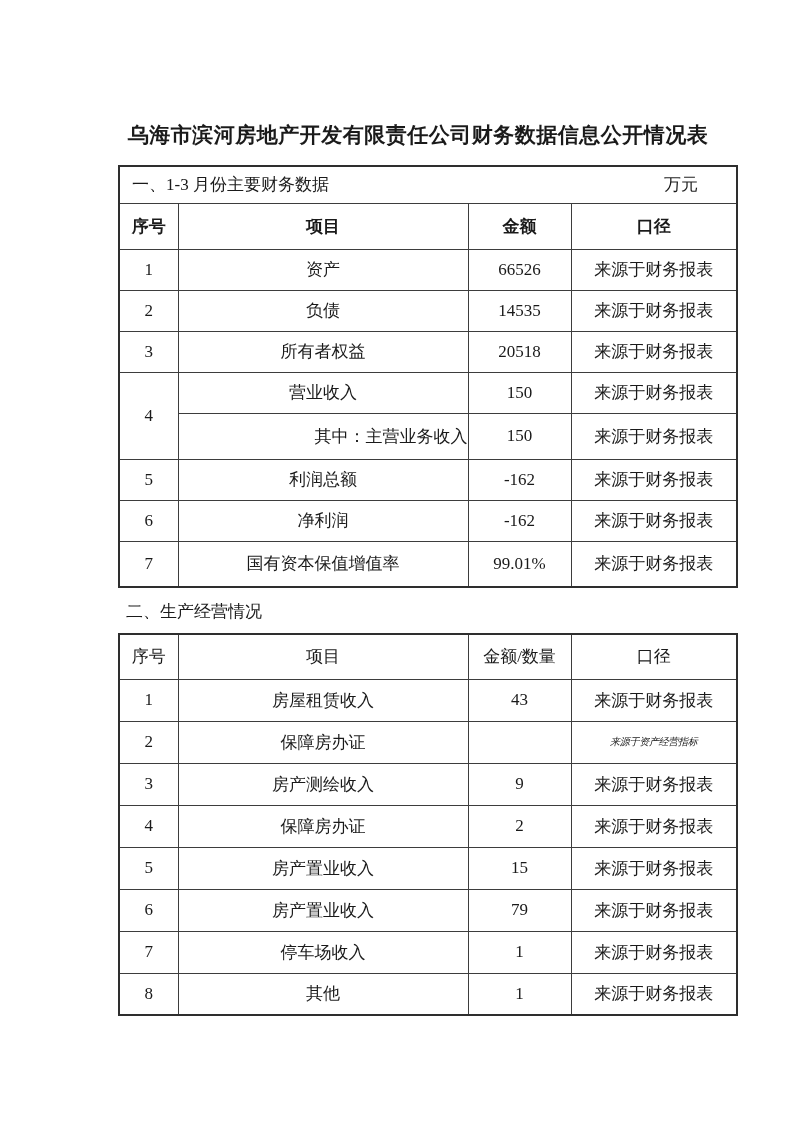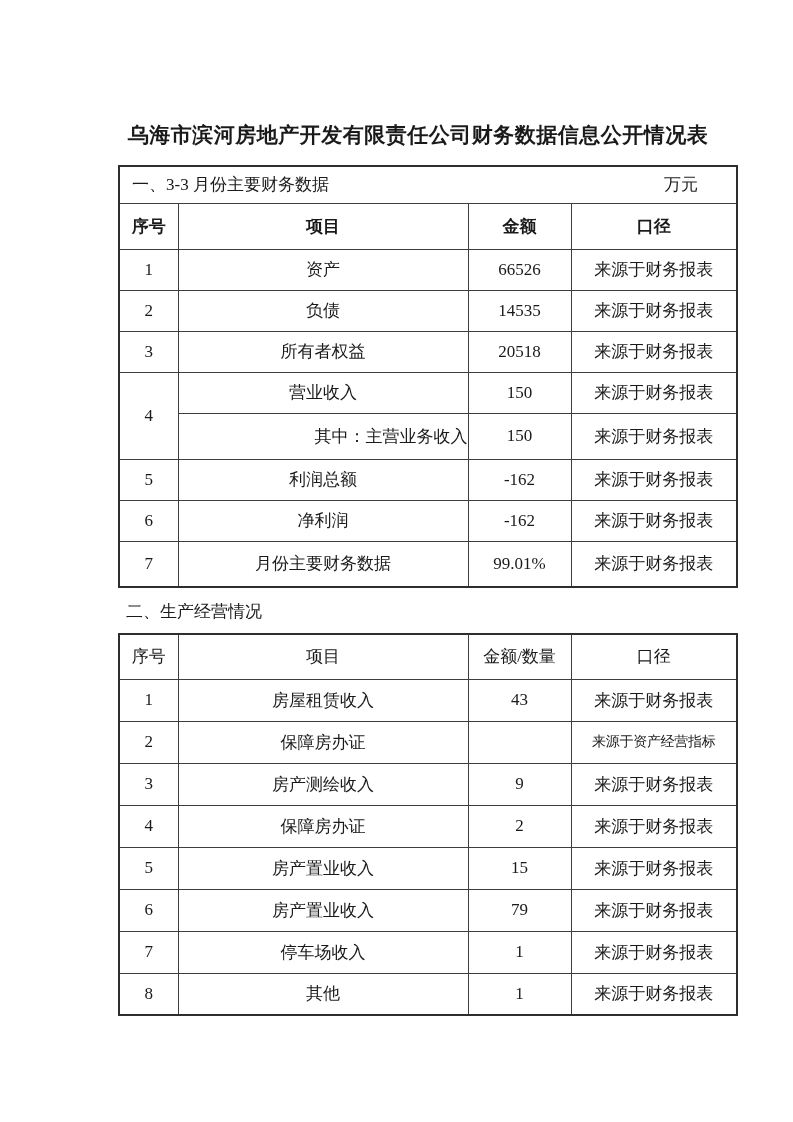--- a/index.html
+++ b/index.html
@@ -63,21 +63,21 @@
     padding-left: 12px;
     padding-right: 38px;
   }
 
   
   .t2 tr.r-head { height: 45px; }
   .t2 tr.rd     { height: 42px; }
   .t2 .r-head td { font-weight: normal; }
 
   .left { text-align: right; padding-left: 12px; }
-  .src-small { font-size: 14px; letter-spacing: -0.3px; }
+  .src-small { font-size: 10px; letter-spacing: -0.3px; font-style: italic; }
 
   .sec2-label {
     font-size: 17px;
     line-height: 22px;
     margin: 13px 0 10px 8px;
   }
 </style>
 </head>
 <body>
 
@@ -90,21 +90,21 @@
       <colgroup>
           <col class="c1">
           <col class="c2">
           <col class="c3">
           <col class="c4">
         </colgroup>
       <tbody>
         <tr class="r-sec">
           <td colspan="4" class="sec-cell">
             <div class="sec-flex">
-              <span>一、3-3 月份主要财务数据</span>
+              <span>一、1-3 月份主要财务数据</span>
               <span>万元</span>
             </div>
           </td>
         </tr>
         <tr class="r-head">
           <td>序号</td>
           <td>项目</td>
           <td>金额</td>
           <td>口径</td>
         </tr>
@@ -144,21 +144,21 @@
           <td>来源于财务报表</td>
         </tr>
         <tr class="rd">
           <td>6</td>
           <td>净利润</td>
           <td>-162</td>
           <td>来源于财务报表</td>
         </tr>
         <tr class="rd tall">
           <td>7</td>
-          <td>月份主要财务数据</td>
+          <td>国有资本保值增值率</td>
           <td>99.01%</td>
           <td>来源于财务报表</td>
         </tr>
       </tbody>
     </table>
 
     <div class="sec2-label">二、生产经营情况</div>
 
     <table class="t2">
       <colgroup>

